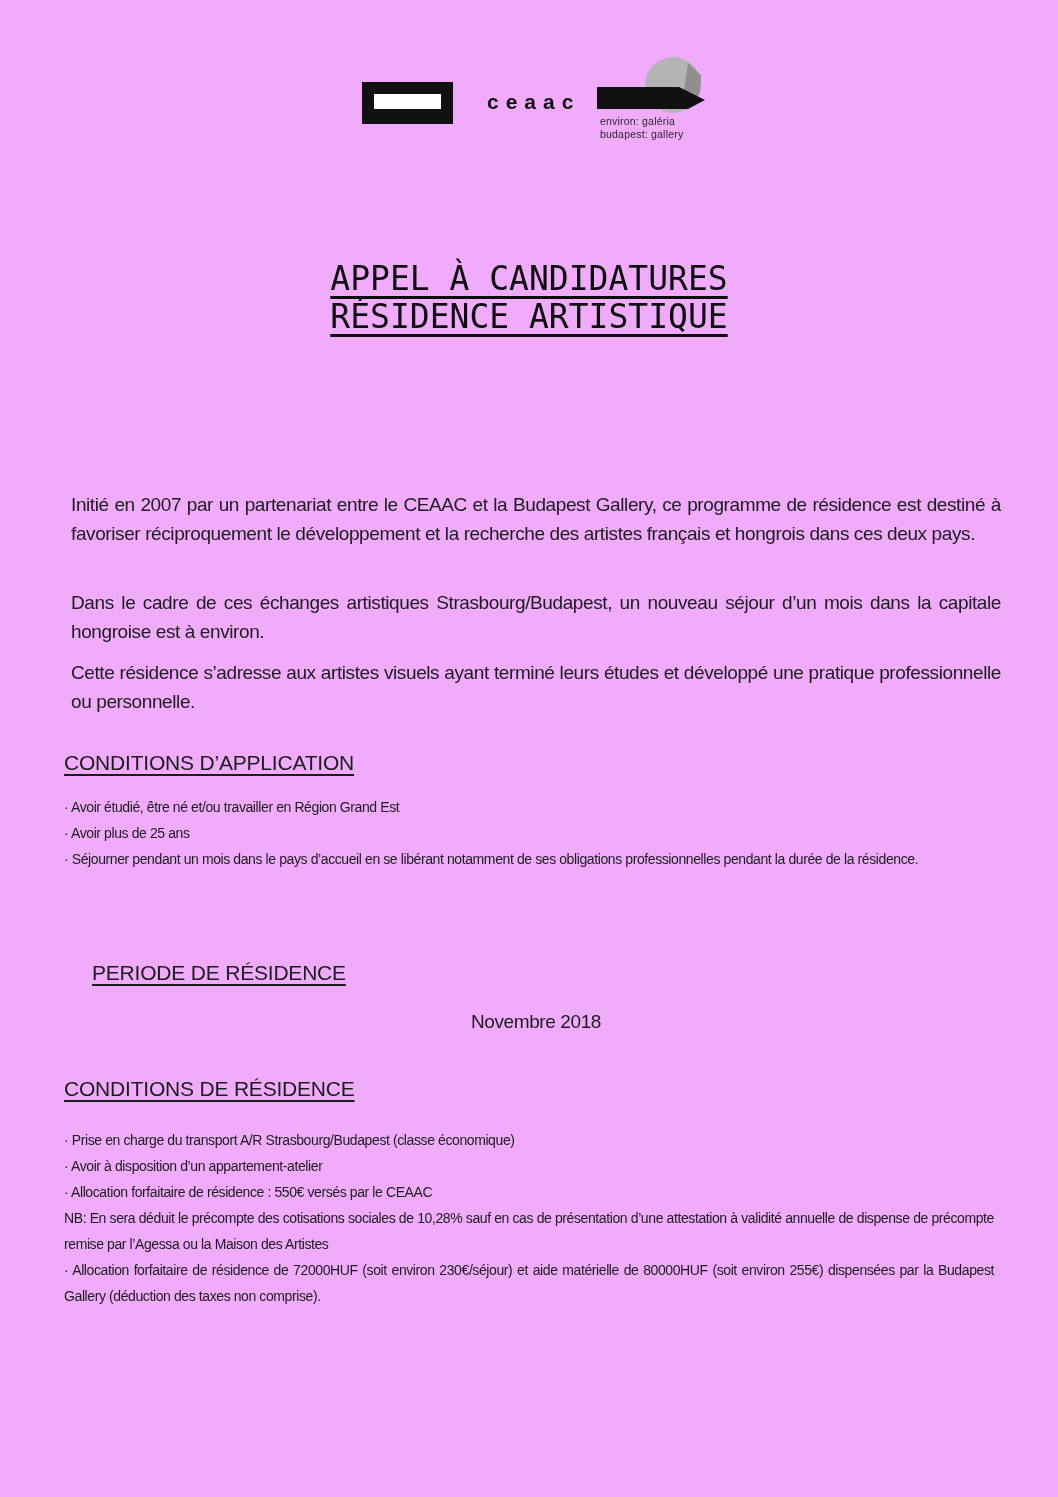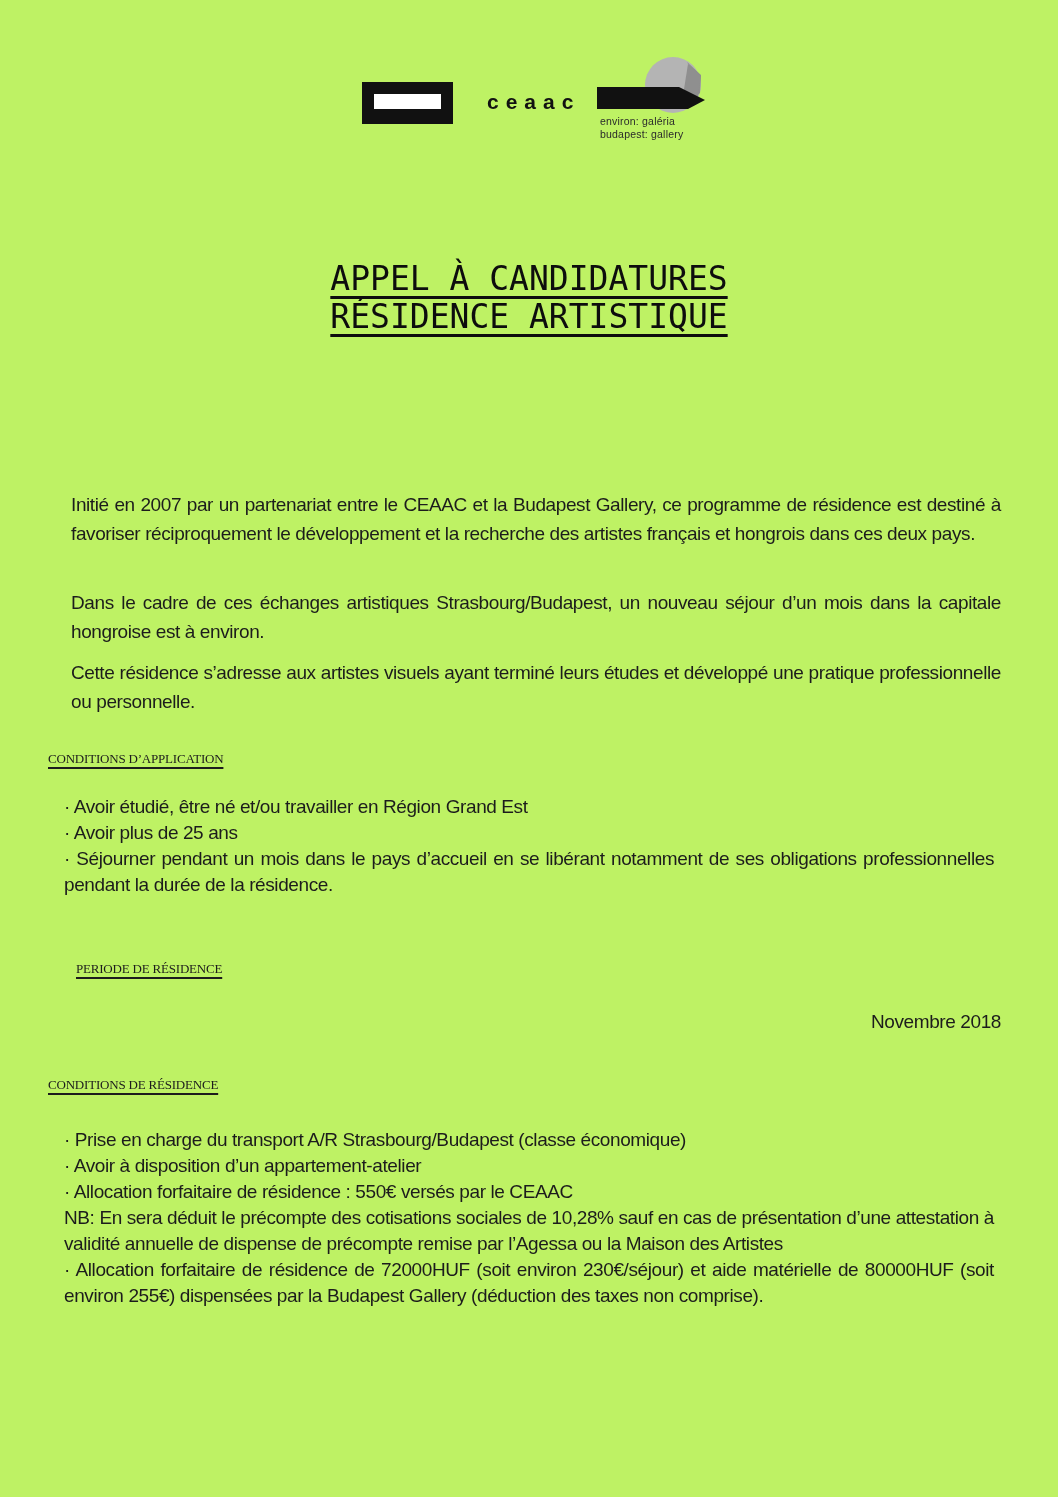--- a/index.html
+++ b/index.html
@@ -1,21 +1,21 @@
 <!DOCTYPE html>
 <html><head>
 <meta charset="utf-8">
 <style>
   * { margin:0; padding:0; box-sizing:border-box; }
   html,body { background:#ffffff; }
   .page {
     position:relative;
     width:1058px; height:1497px;
     margin:0 auto;
-    background:#bef264;
+    background:#f0abfc;
     color:#1c1c1c;
     font-family:"Liberation Sans", sans-serif;
     overflow:hidden;
   }
 
   
   .ceaac-rect {
     position:absolute; left:362px; top:82px;
     width:91px; height:42px; background:#111111;
   }
@@ -52,45 +52,44 @@
   
   .body-text {
     position:absolute; left:64px; width:930px;
     font-size:19px; line-height:29px;
     letter-spacing:-0.4px;
     color:#1c1c1c;
     text-align:justify;
     margin-left:7px;
   }
   .section-heading {
-    position:absolute; left:48px;
-    font-size:13px; letter-spacing:-0.2px;
+    position:absolute; left:64px;
+    font-size:21px; letter-spacing:-0.2px;
     color:#1c1c1c;
-    font-family:Liberation Serif, serif;
   }
   .section-heading span {
     text-decoration:underline;
     text-decoration-thickness:1.5px;
     text-underline-offset:4px;
   }
   .list-block {
     position:absolute; left:64px; width:930px;
-    font-size:19px; line-height:26px;
+    font-size:14px; line-height:26px;
     letter-spacing:-0.4px;
     color:#1c1c1c;
   }
   .list-block .list-item { text-align:justify; }
 
   .pos-p1 { top:490px; }
   .pos-p2 { top:588px; }
   .pos-p3 { top:658px; }
   .pos-h-app { top:751px; }
   .pos-list-app { top:794px; }
   .pos-h-per { top:961px;margin-left:28px; }
-  .pos-novembre { top:1007px; text-align:right; }
+  .pos-novembre { top:1007px; text-align:center; }
   .pos-h-res { top:1077px; }
   .pos-list-res { top:1127px; }
 </style>
 </head>
 <body>
 
 <div class="page">
 
   <div class="ceaac-rect">
     <div class="inner-bar"></div>

